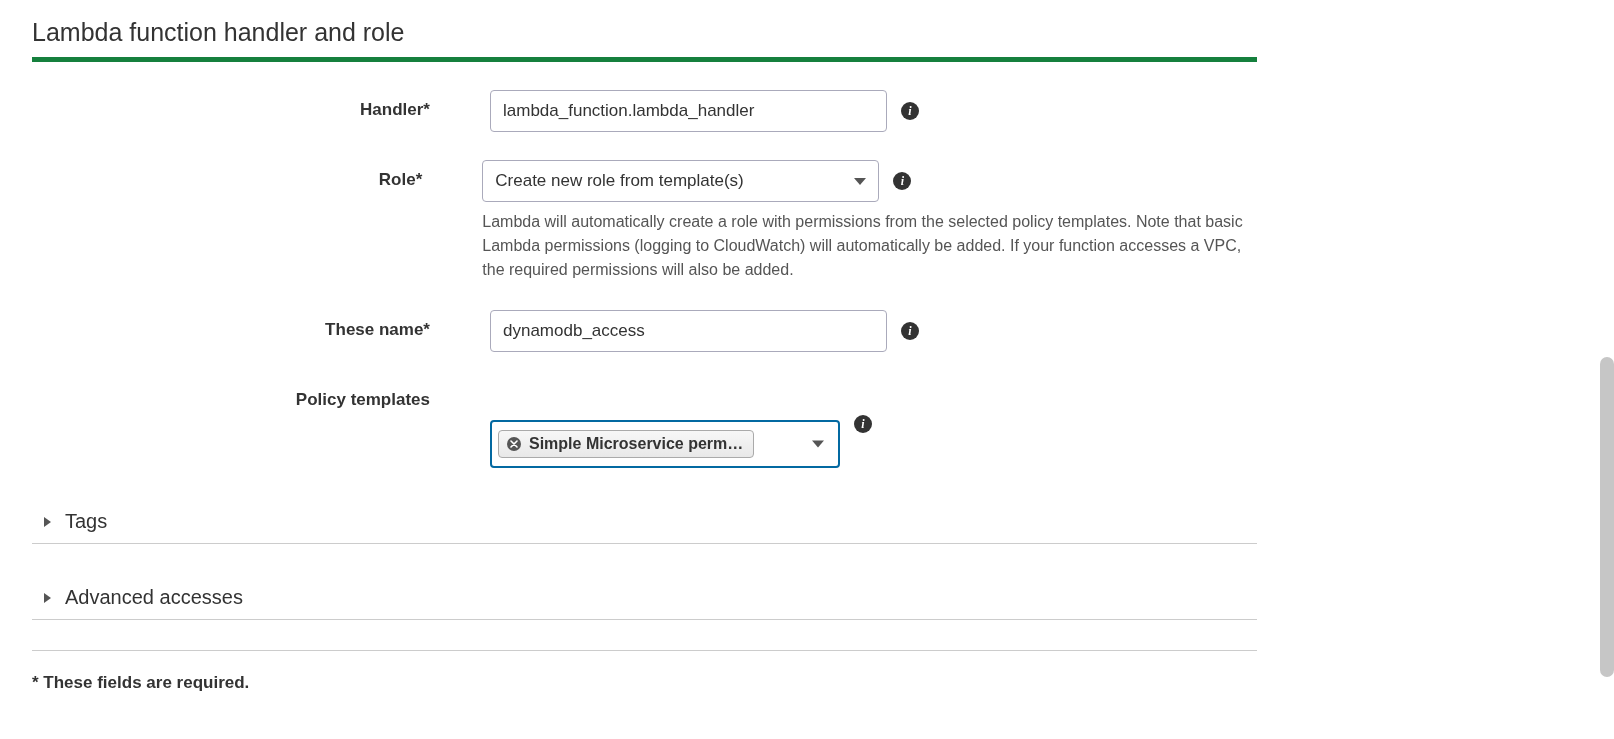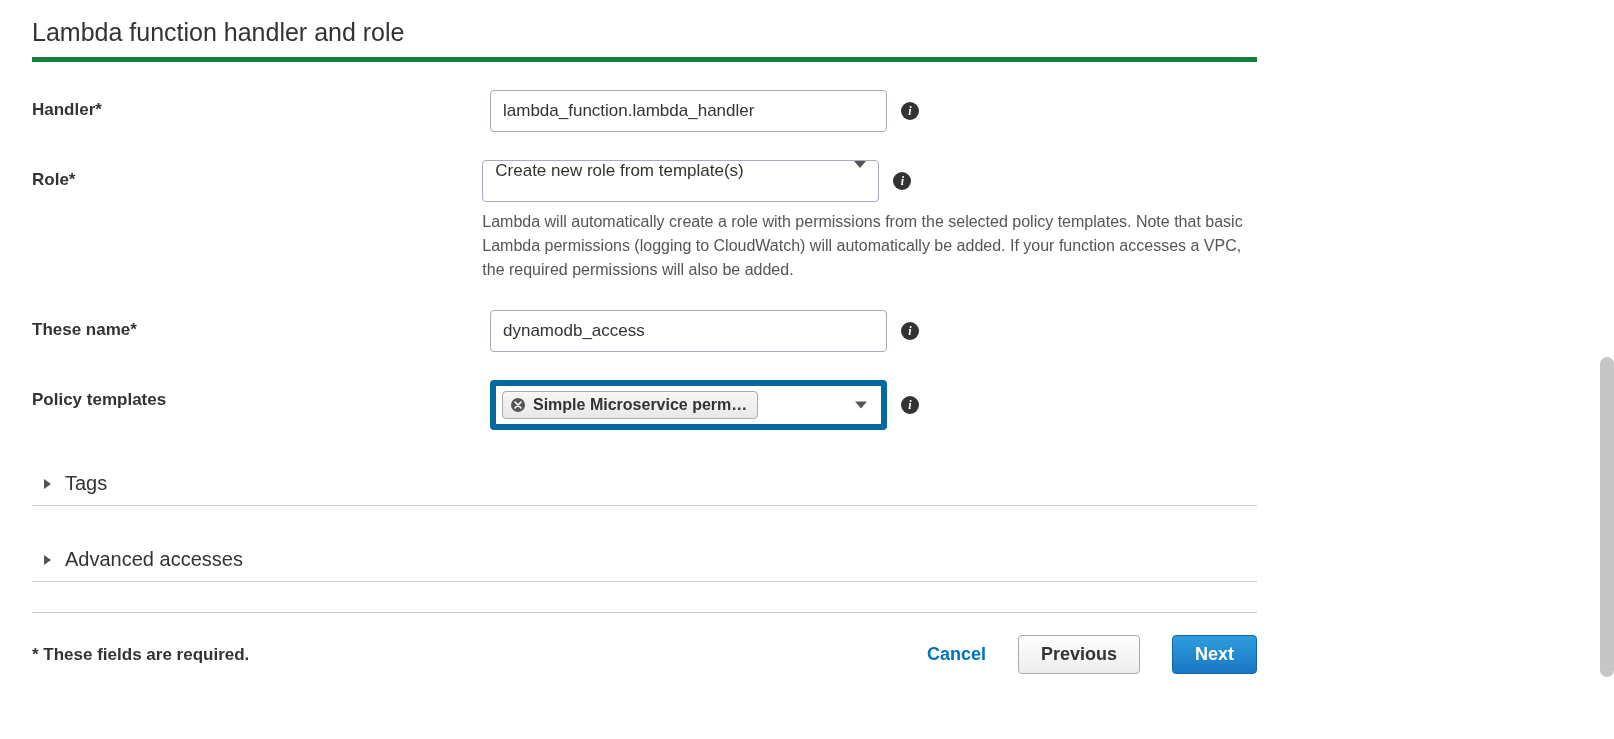--- a/index.html
+++ b/index.html
@@ -26,21 +26,21 @@
     .form-area {
       max-width: 1225px;
     }
     .form-row {
       display: flex;
       align-items: flex-start;
       padding-top: 28px;
     }
     .form-label {
       width: 414px;
-      text-align: left;
+      text-align: right;
       padding-right: 16px;
       font-size: 17px;
       font-weight: 700;
       color: #333;
       padding-top: 10px;
     }
     .form-control-col {
       display: flex;
       flex-direction: column;
       padding-left: 44px;
@@ -62,20 +62,21 @@
     .select-box {
       width: 397px;
       height: 42px;
       border: 1px solid #aab;
       border-radius: 4px;
       padding: 0 12px;
       font-size: 17px;
       color: #333;
       background: #fff;
       display: flex;
+      align-items: center;
       justify-content: space-between;
       cursor: pointer;
     }
     .caret {
       width: 0;
       height: 0;
       border-left: 6px solid transparent;
       border-right: 6px solid transparent;
       border-top: 7px solid #555;
     }
@@ -96,30 +97,31 @@
       cursor: pointer;
     }
     .help-text {
       margin-top: 8px;
       font-size: 16px;
       color: #555;
       max-width: 790px;
       line-height: 1.5;
     }
     .multi-select {
-      width: 397px;
+      width: 350px;
       min-height: 48px;
-      border: 6px solid #0369a1;
+      border: 2px solid #0369a1;
       border-radius: 4px;
       background: #fff;
       display: flex;
       align-items: center;
       padding: 5px 36px 5px 6px;
       position: relative;
       cursor: pointer;
+      margin-top: 40px;
     }
     .tag {
       display: flex;
       align-items: center;
       background: linear-gradient(#f7f7f7, #e8e8e8);
       border: 1px solid #aaa;
       border-radius: 4px;
       padding: 4px 10px 4px 8px;
       font-size: 16px;
       font-weight: 700;
@@ -298,22 +300,17 @@
 
     <div style="height:28px"></div>
     <div class="collapsible-row">
       <span class="tri"></span>
       <span class="collapsible-title">Advanced accesses</span>
     </div>
 
     <div class="footer-sep"></div>
     <div class="footer-row">
       <div class="required-note">* These fields are required.</div>
-      <div class="actions">
-        <button class="link-btn">Cancel</button>
-        <button class="btn btn-default">Previous</button>
-        <button class="btn btn-primary">Next</button>
-      </div>
     </div>
   </div>
 </div>
 
 <div class="scrollbar-fake"></div>
 
 </body></html>

